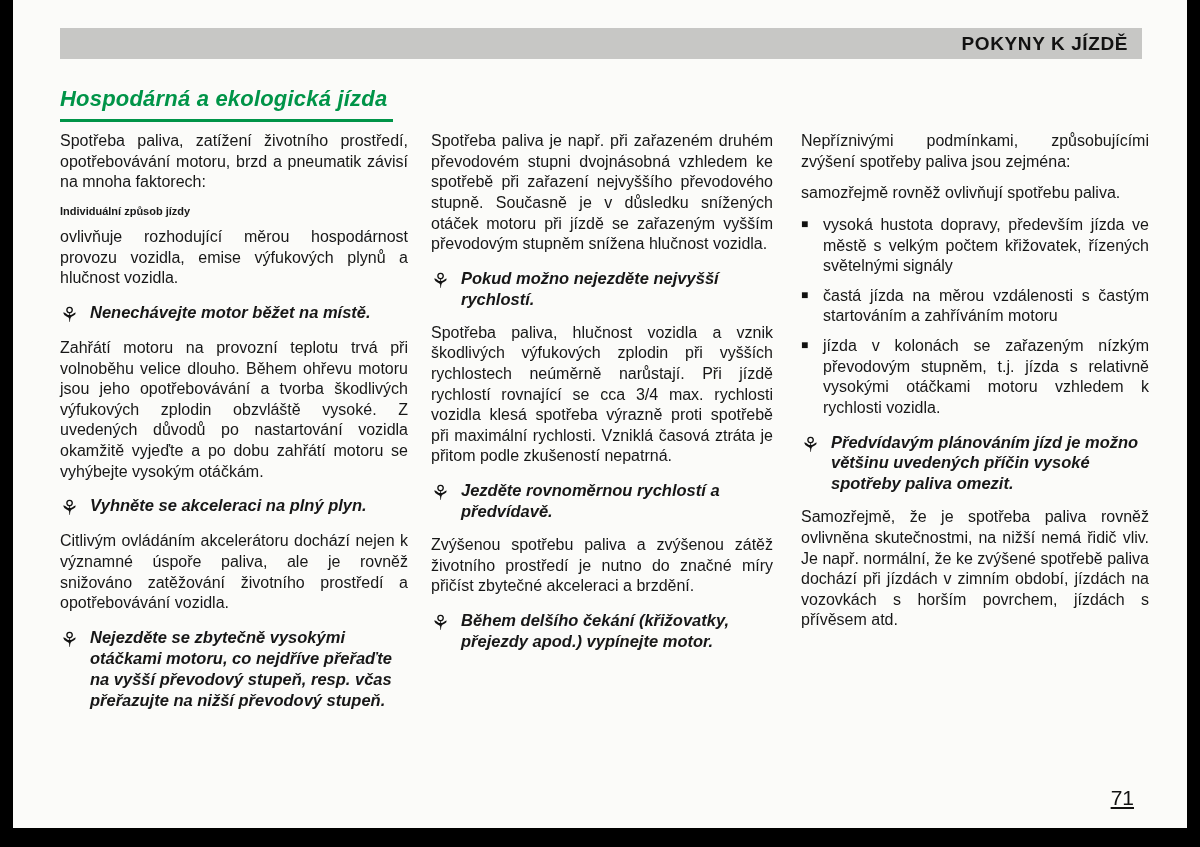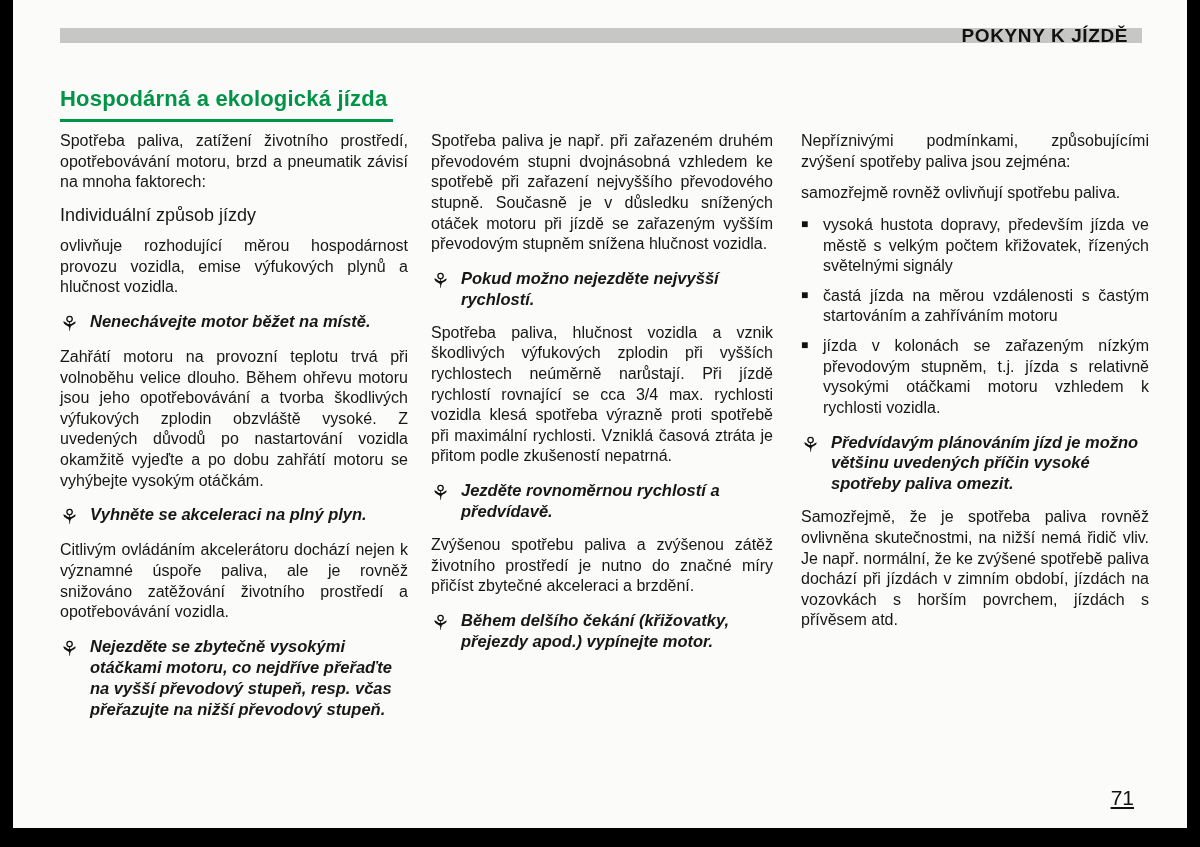--- a/index.html
+++ b/index.html
@@ -8,46 +8,47 @@
     background:#000;
     position:relative;
     font-family:"Liberation Sans", sans-serif;
     overflow:hidden;
   }
   .page {
     position:absolute; left:13px; right:13px; top:0; bottom:19px;
     background:#fbfbf9;
   }
   .header-bar {
-    position:absolute; left:47px; right:45px; top:28px; height:15px;
+    position:absolute; left:47px; right:45px; top:28px; height:31px;
     background:#c7c7c5;
     display:flex; align-items:center; justify-content:flex-end;
     padding-right:14px;
   }
   .header-label {
     font-weight:bold; font-size:19px; letter-spacing:0.6px; color:#121212;
   }
   .doc-title {
     position:absolute; left:47px; top:86px;
     font-weight:bold; font-size:22px; color:#009448;
     border-bottom:3px solid #009448;
     padding-bottom:7px; padding-right:6px;
     letter-spacing:0.2px;
+    font-style:italic;
   }
   .col {
     position:absolute; top:131px;
     font-size:16px; line-height:1.29; color:#171717;
     text-align:justify;
   }
   .col1 { left:47px;  width:348px; }
   .col2 { left:418px; width:342px; }
   .col3 { left:788px; width:348px; }
   p.para { margin-bottom:11px; }
   .subhead {
-    font-size:18px; font-weight:normal;
+    font-size:11px; font-weight:bold;
     margin:5px 0 9px; text-align:left;
   }
   .subhead-lg {
     font-size:17.5px; font-weight:bold;
     margin:0 0 9px; text-align:left; line-height:1.25;
   }
   .tip {
     display:flex; gap:8px; margin:13px 0 13px;
     font-weight:bold; font-style:italic; font-size:16.5px; line-height:1.27;
     text-align:left;

